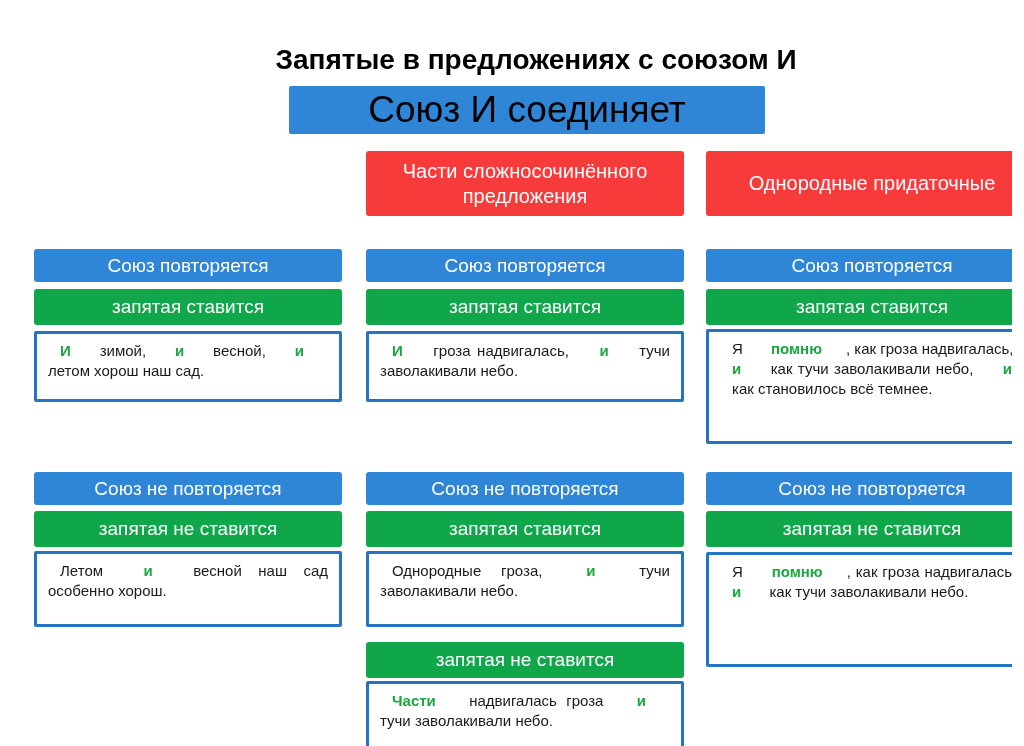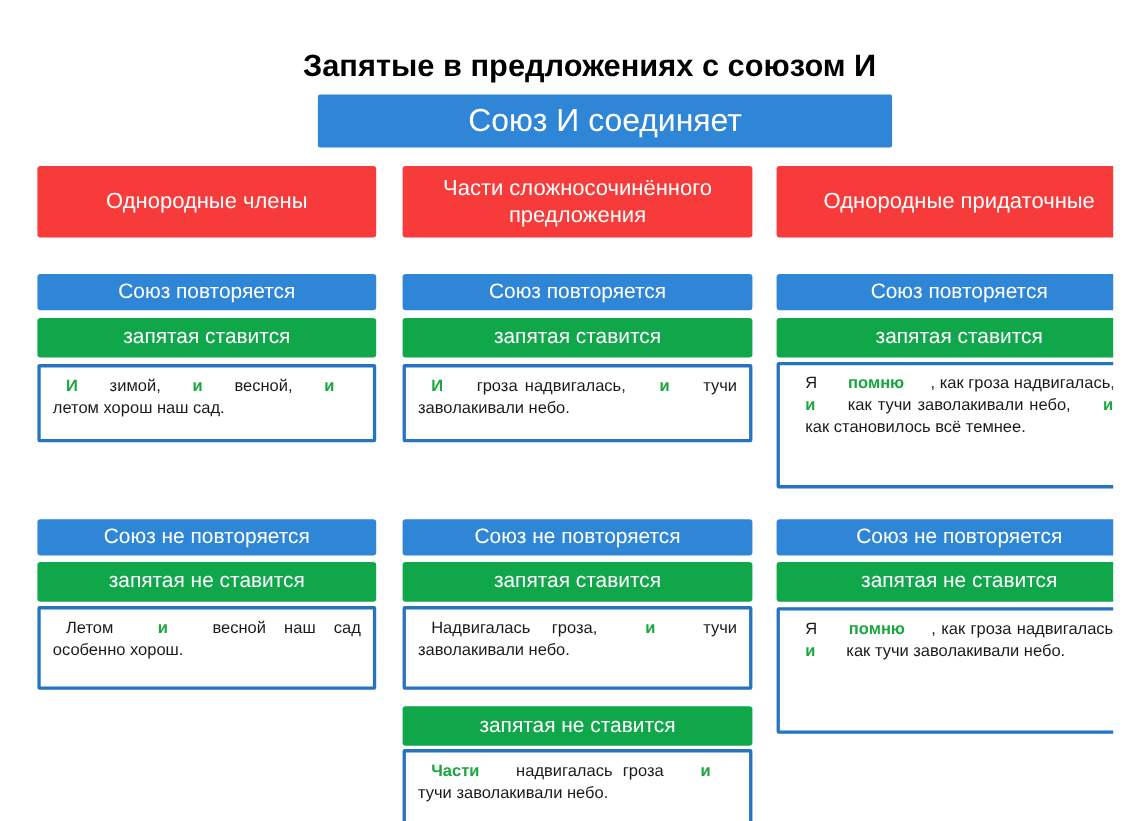--- a/index.html
+++ b/index.html
@@ -25,25 +25,25 @@
   }
   .abs{position:absolute;}
   .page-title{
     top:8px;left:0;width:1024px;
     text-align:center;
     font-size:28px;
     font-weight:700;
     color:#000;
   }
   .banner{
-    left:265px;top:62px;width:522px;height:48px;
+    left:265px;top:62px;width:476px;height:48px;
     background:var(--blue);
-    color:#ffffff;
+    color:#000000;
     display:flex;align-items:center;justify-content:center;
-    font-size:29px;
+    font-size:37px;
     border-radius:2px;
   }
   .col-header{
     top:127px;height:65px;
     background:var(--red);
     color:#fff;
     display:flex;align-items:center;justify-content:center;
     text-align:center;
     font-size:20px;
     line-height:1.25;
@@ -87,21 +87,20 @@
 </style>
 </head>
 <body>
 
 <div class="canvas">
 
   <div class="abs page-title">Запятые в предложениях с союзом И</div>
 
   <div class="abs banner">Союз И соединяет</div>
 
-  <div class="abs col-header c1">Однородные члены</div>
   <div class="abs col-header c2">Части сложносочинённого предложения</div>
   <div class="abs col-header c3">Однородные придаточные</div>
 
   <div class="abs cond c1" style="top:225px;">Союз повторяется</div>
   <div class="abs cond c2" style="top:225px;">Союз повторяется</div>
   <div class="abs cond c3" style="top:225px;">Союз повторяется</div>
 
   <div class="abs rule c1" style="top:265px;">запятая ставится</div>
   <div class="abs rule c2" style="top:265px;">запятая ставится</div>
   <div class="abs rule c3" style="top:265px;">запятая ставится</div>
@@ -112,19 +111,19 @@
 
   <div class="abs cond c1" style="top:448px;">Союз не повторяется</div>
   <div class="abs cond c2" style="top:448px;">Союз не повторяется</div>
   <div class="abs cond c3" style="top:448px;">Союз не повторяется</div>
 
   <div class="abs rule c1" style="top:487px;">запятая не ставится</div>
   <div class="abs rule c2" style="top:487px;">запятая ставится</div>
   <div class="abs rule c3" style="top:487px;">запятая не ставится</div>
 
   <div class="abs example c1" style="top:527px;height:76px;"><span>Летом </span><span class="hl">и</span><span> весной наш сад особенно хорош.</span></div>
-  <div class="abs example c2" style="top:527px;height:76px;"><span>Надвигалась гроза, </span><span class="hl">и</span><span> тучи заволакивали небо.</span></div>
+  <div class="abs example c2" style="top:527px;height:76px;"><span>Однородные гроза, </span><span class="hl">и</span><span> тучи заволакивали небо.</span></div>
   <div class="abs example c3" style="top:528px;height:115px;"><span>Я </span><span class="hl">помню</span><span>, как гроза надвигалась </span><span class="hl">и</span><span> как тучи заволакивали небо.</span></div>
 
   <div class="abs rule c2" style="top:618px;">запятая не ставится</div>
   <div class="abs example c2" style="top:657px;height:72px;"><span class="hl">Части</span><span> надвигалась гроза </span><span class="hl">и</span><span> тучи заволакивали небо.</span></div>
 
 </div>
 
 </body></html>

